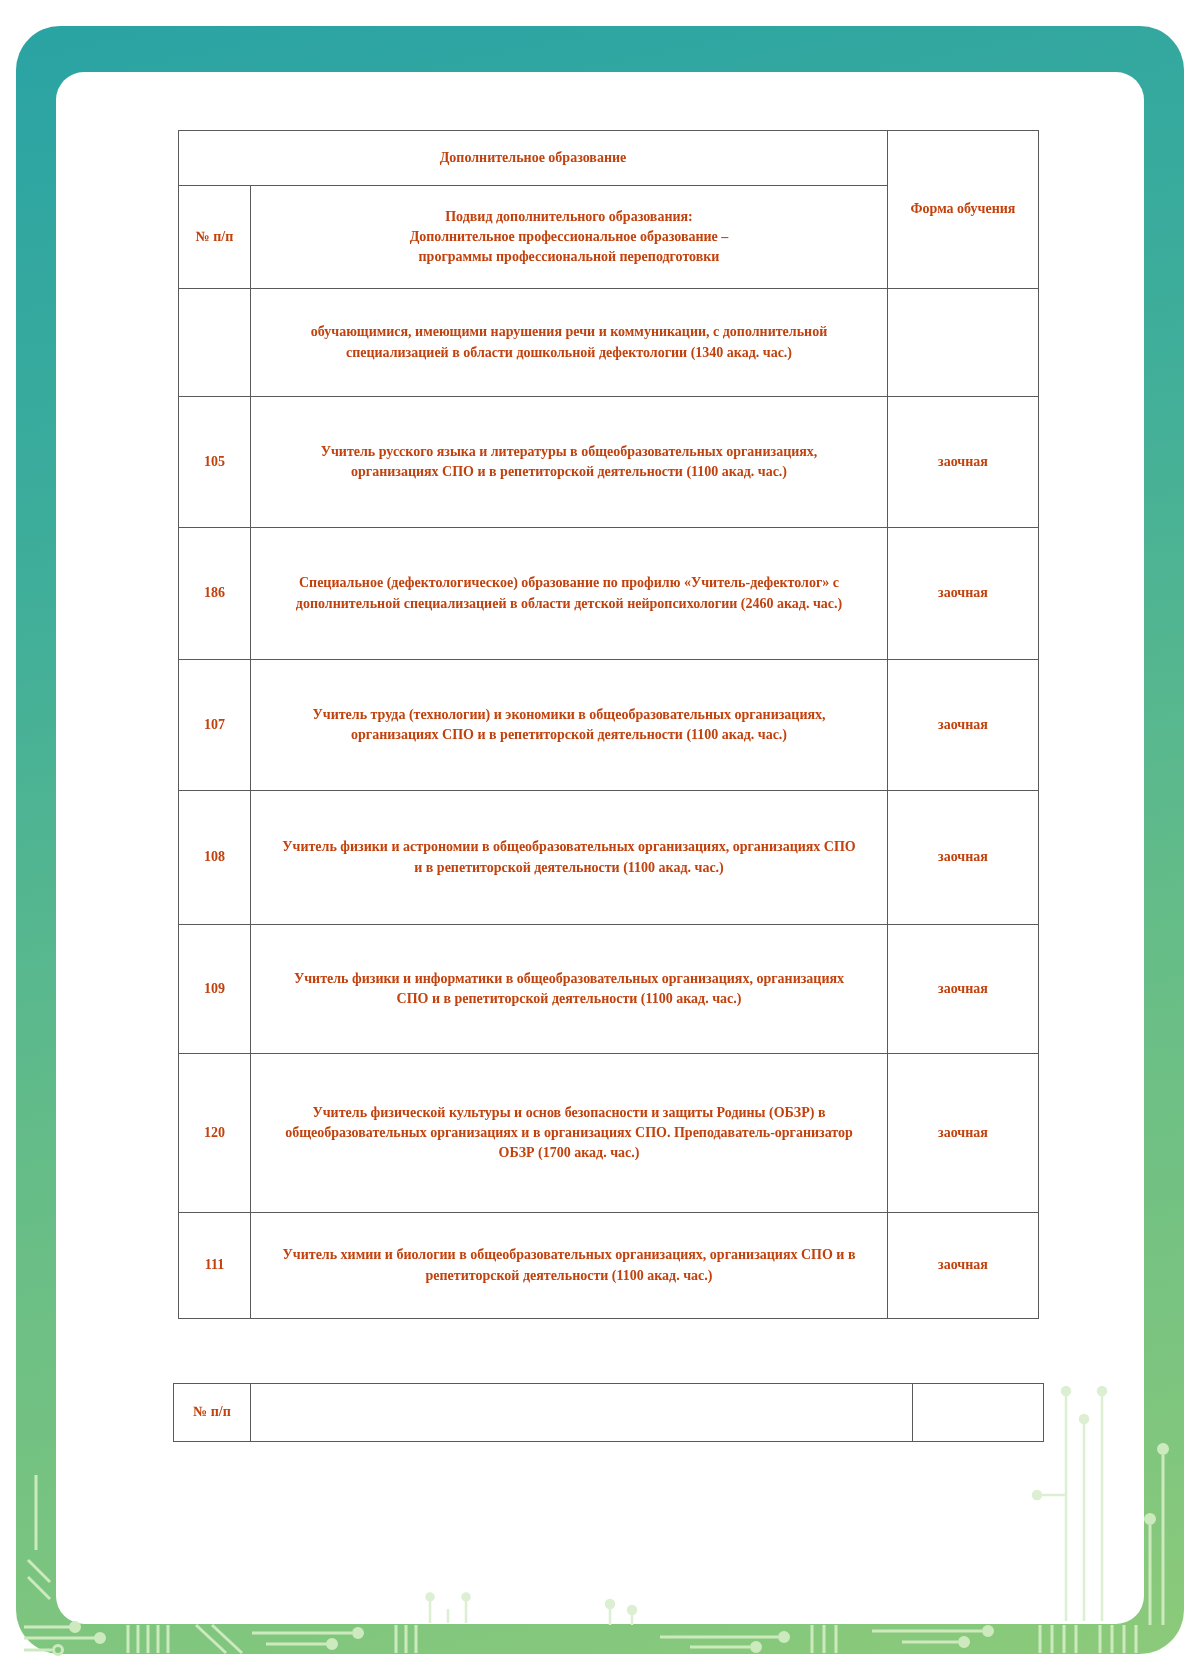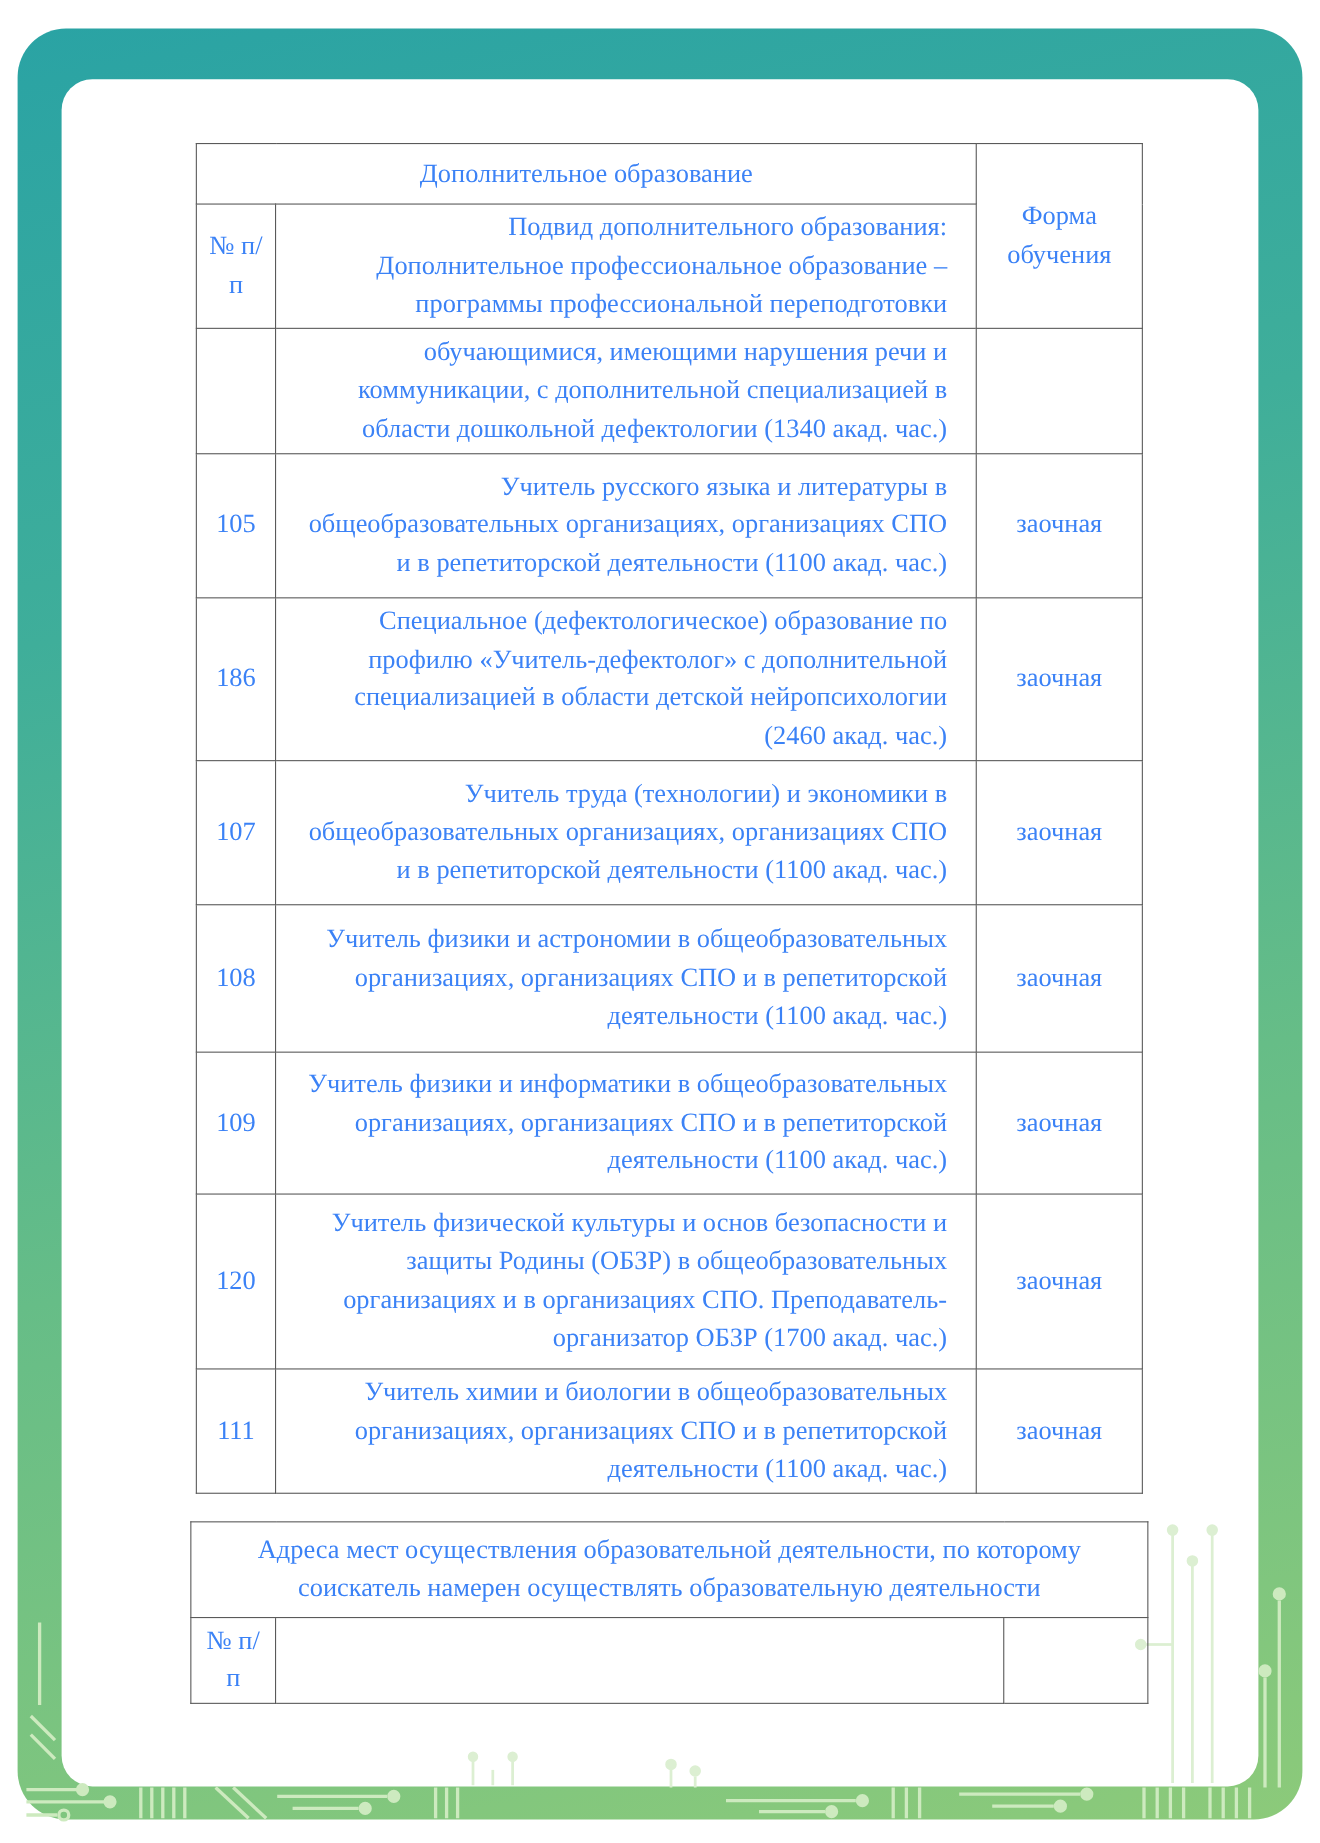--- a/index.html
+++ b/index.html
@@ -20,35 +20,35 @@
     background:#ffffff; border-radius:28px;
   }
   .circuit {
     position:absolute; left:0; top:1375px; width:1200px; height:300px;
     pointer-events:none;
   }
   table {
     position:absolute;
     border-collapse:collapse;
     table-layout:fixed;
-    color:#3b82f6;
-    font-weight:normal;
-    font-size:24px;
+    color:#c2410c;
+    font-weight:bold;
+    font-size:14px;
     line-height:1.45;
   }
   td {
     border:1px solid #5a5a5a;
     text-align:center;
     vertical-align:middle;
     padding:4px 10px;
     box-sizing:border-box;
   }
   .tbl-main { left:178px; top:130px; width:860px; }
   .tbl-addr { left:173px; top:1383px; width:870px; }
-  .cell-program { padding:4px 26px;text-align:right; }
+  .cell-program { padding:4px 26px; }
   .pre-line { white-space:pre-line; }
   .addr-title { padding:8px 40px; }
 </style>
 </head>
 <body>
 
 <div class="frame">
   <div class="page"></div>
 </div>
 
@@ -184,22 +184,19 @@
 </tbody>
   </table>
 
 <table class="tbl-addr">
   <colgroup>
       <col style="width:77px">
       <col style="width:662px">
       <col style="width:131px">
     </colgroup>
   <tbody>
-      <tr style="height:78px">
-    <td colspan="3" class="addr-title">Адреса мест осуществления образовательной деятельности, по которому соискатель намерен осуществлять образовательную деятельности</td>
-  </tr>
   <tr style="height:58px">
     <td>№ п/п</td>
     <td></td>
     <td></td>
   </tr>
 </tbody>
   </table>
 
 </body></html>

